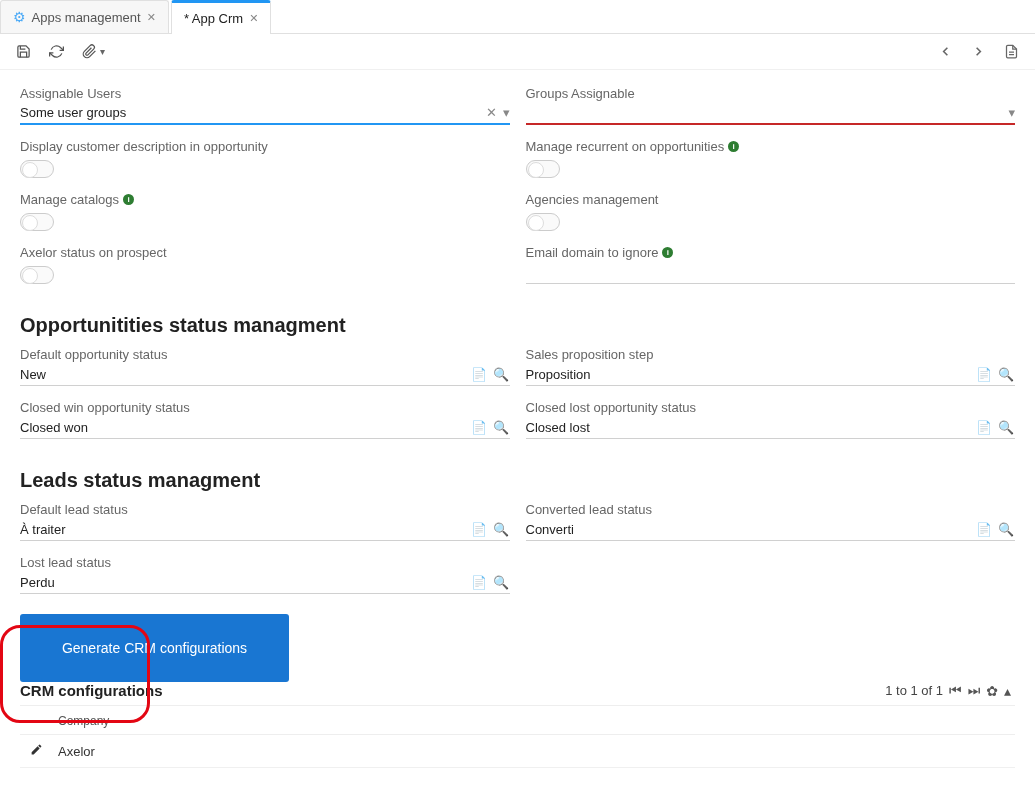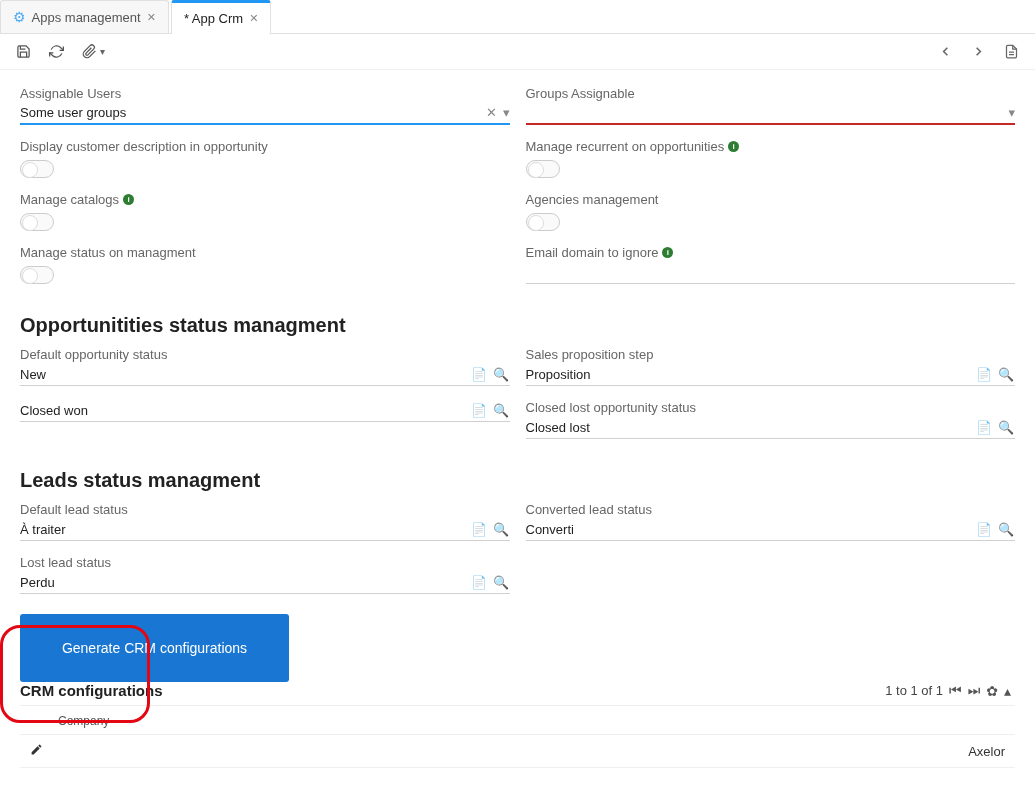--- a/index.html
+++ b/index.html
@@ -152,21 +152,20 @@
       border-bottom: 1px solid #eee;
       margin-top: 6px;
     }
     .grid-row {
       display: flex;
       align-items: center;
       gap: 12px;
       padding: 8px 10px;
       border-bottom: 1px solid #f0f0f0;
       cursor: pointer;
-      justify-content: space-between;
     }
     .grid-row .edit-ic { color: #333; width: 16px; }
     .crm-config-highlight {
       position: absolute;
       border: 3px solid #e30613;
       border-radius: 20px;
       pointer-events: none;
     }
     .relcontainer { position: relative; }
   </style>
@@ -279,21 +278,21 @@
       <div class="toggle"></div>
     </div>
     <div class="field">
       <div class="field-label">Agencies management</div>
       <div class="toggle"></div>
     </div>
   </div>
 
   <div class="two-col">
     <div class="field">
-      <div class="field-label">Manage status on managment</div>
+      <div class="field-label">Axelor status on prospect</div>
       <div class="toggle"></div>
     </div>
     <div class="field">
       <div class="field-label">
         <span>Email domain to ignore</span>
         <span class="info-dot">i</span>
       </div>
       <div class="input-line">
         <input class="input-value" style="">
       </div>
@@ -319,20 +318,21 @@
         <span class="input-value">Proposition</span>
         <div class="input-icons">
             <span>📄</span>
             <span>🔍</span>
           </div>
       </div>
     </div>
   </div>
   <div class="two-col">
     <div class="field">
+      <div class="field-label">Closed win opportunity status</div>
       <div class="input-line">
         <span class="input-value">Closed won</span>
         <div class="input-icons">
             <span>📄</span>
             <span>🔍</span>
           </div>
       </div>
     </div>
     <div class="field">
       <div class="field-label">Closed lost opportunity status</div>

